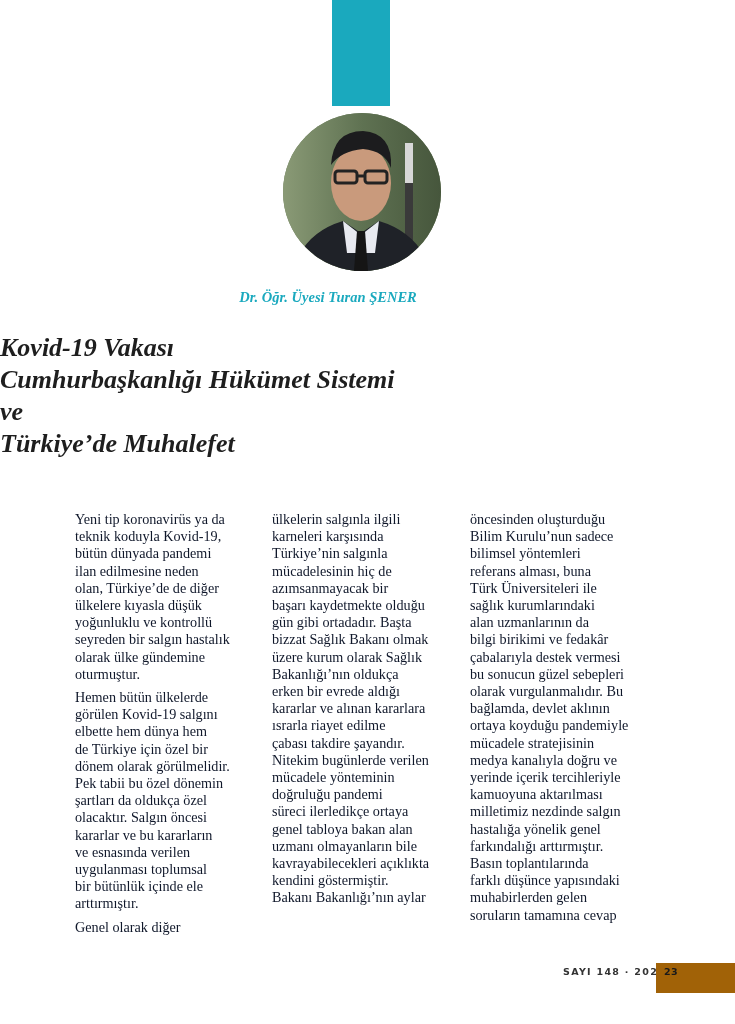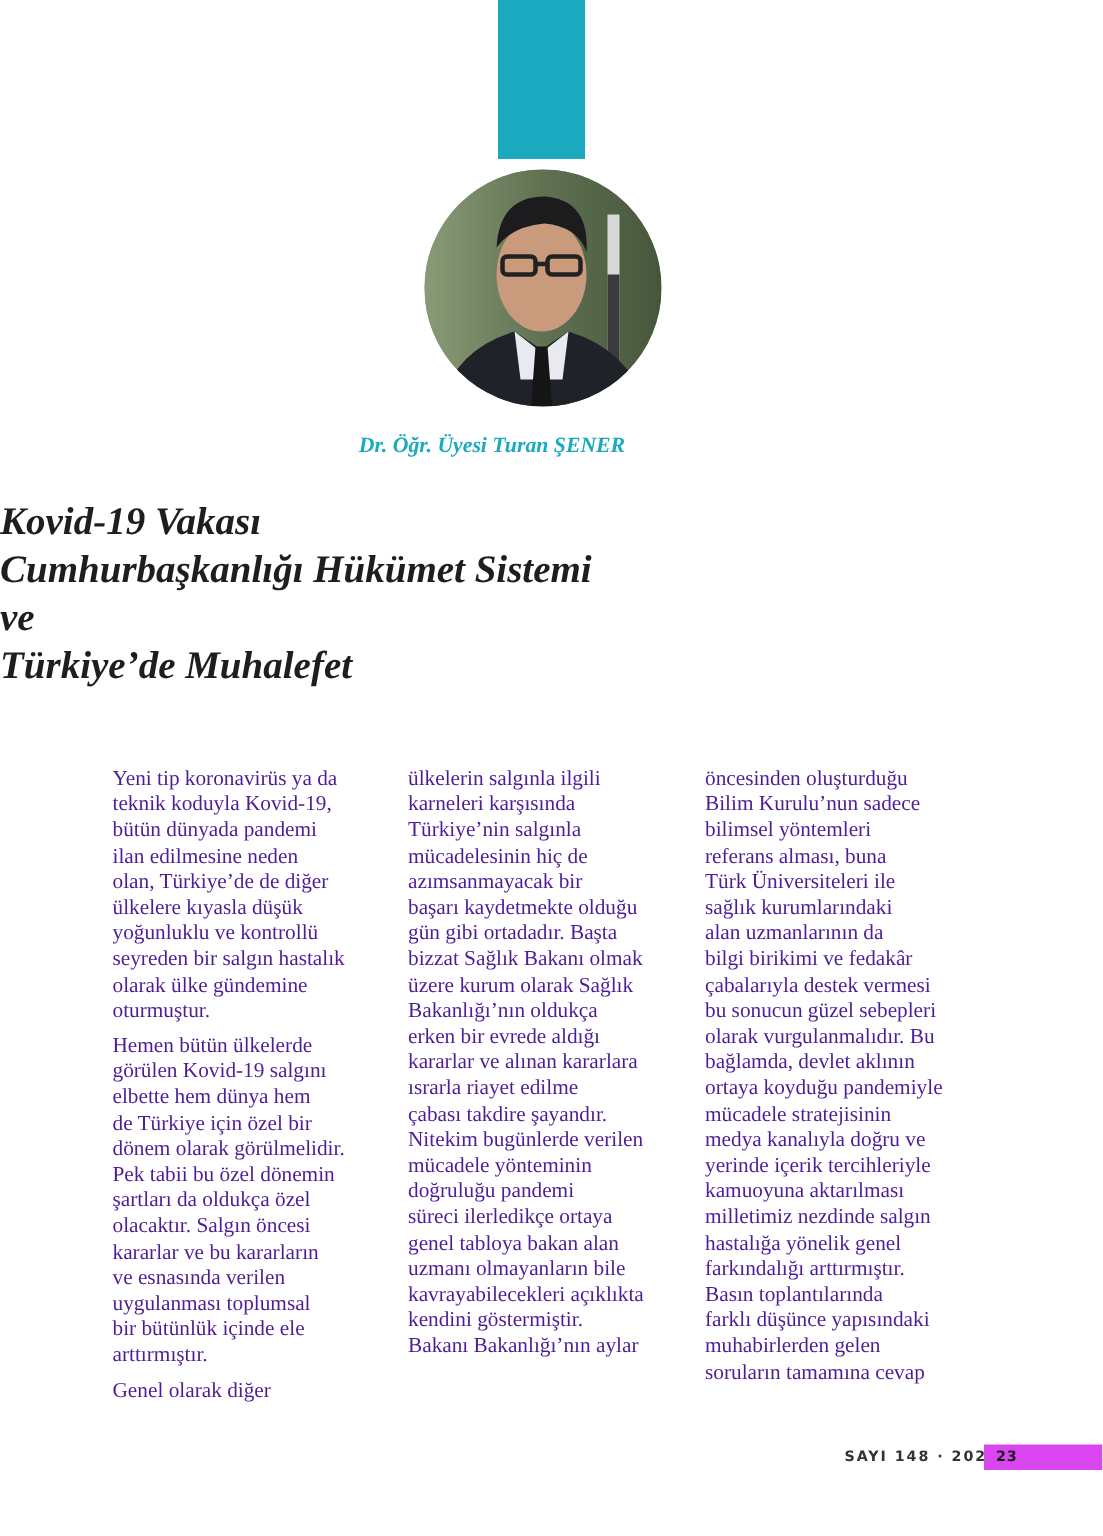--- a/index.html
+++ b/index.html
@@ -18,33 +18,33 @@
   .author {
     position: absolute; left: 0; width: 656px; top: 289px; text-align: center;
     font-style: italic; font-weight: bold; font-size: 14.5px; color: #1aa9be;
   }
   .title {
     position: absolute; left: 0; width: 735px; top: 332px; 
     font-style: italic; font-weight: bold; font-size: 26px; line-height: 32px; color: #1e1e1e;
   }
   .title div { white-space: nowrap; }
   .col {
-    position: absolute; top: 511px; width: 195px; font-size: 14.2px; line-height: 17.2px; color: #4c1d95;
+    position: absolute; top: 511px; width: 195px; font-size: 14.2px; line-height: 17.2px; color: #0f172a;
   }
   .col p { margin: 0 0 6px 0; }
   .col1 { left: 75px; }
   .col2 { left: 272px; }
   .col3 { left: 470px; }
   .line { display: block; white-space: nowrap; }
   .footer-text {
     position: absolute; top: 966px; left: 563px; font-family: "DejaVu Sans", sans-serif;
     font-weight: bold; font-size: 9.5px; letter-spacing: 1.3px; color: #333;
   }
   .page-box {
-    position: absolute; left: 656px; top: 963px; width: 79px; height: 17px; background: #d946ef;
+    position: absolute; left: 656px; top: 963px; width: 79px; height: 30px; background: #a16207;
   }
   .page-num {
     position: absolute; left: 8px; top: 3px; font-family: "DejaVu Sans", sans-serif;
     font-weight: bold; font-size: 9.5px; color: #1a1a1a; letter-spacing: 0.5px;
   }
 </style>
 </head>
 <body>
 
 <div class="top-bar"></div>

